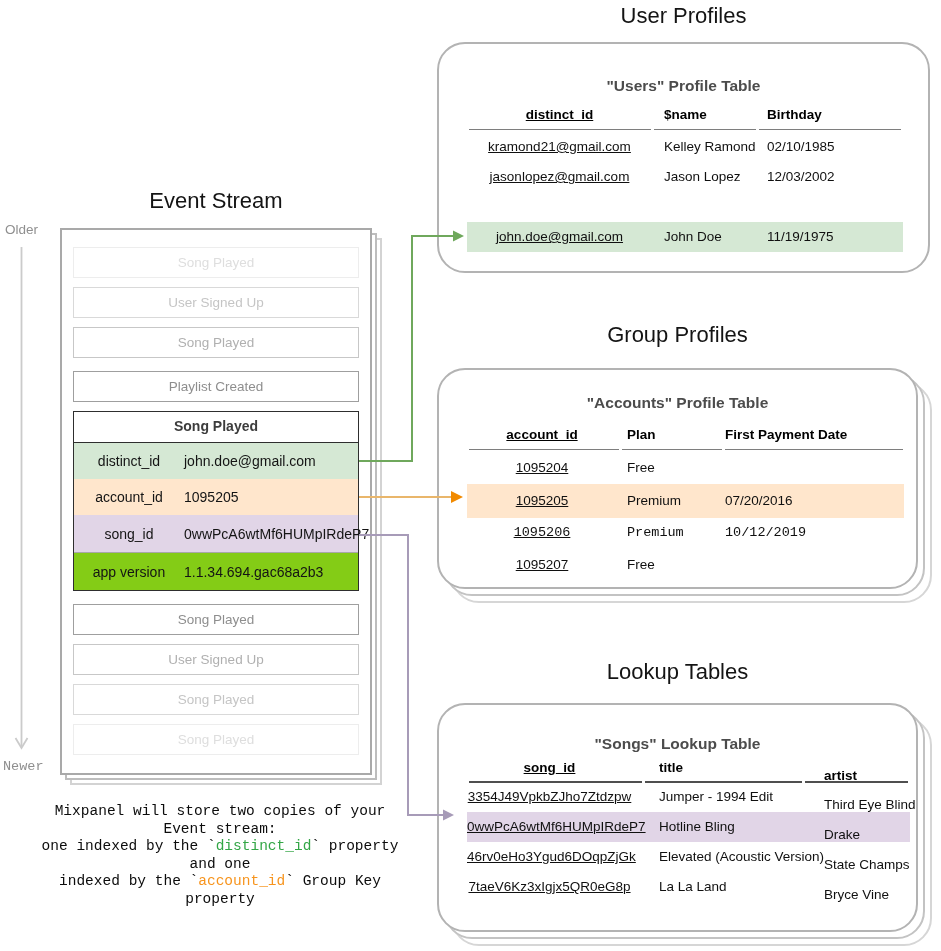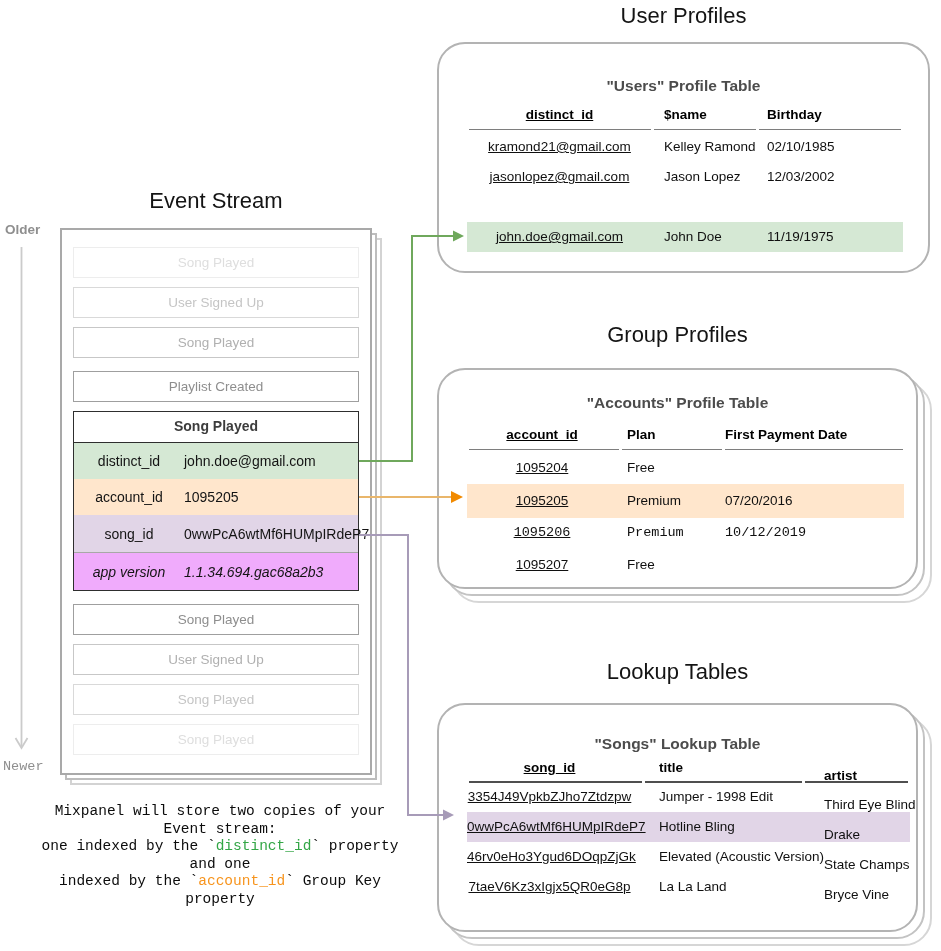--- a/index.html
+++ b/index.html
@@ -8,21 +8,21 @@
 
   
   .sec-title{position:absolute;font-size:22px;color:#141414;text-align:center;}
   .es-title{left:60px;width:312px;top:188px;}
   .up-title{left:437px;width:493px;top:3px;}
   .gp-title{left:437px;width:481px;top:322px;}
   .lt-title{left:437px;width:481px;top:659px;}
 
   
   .side-label{position:absolute;font-size:13.5px;color:#8f8f8f;}
-  .older{left:5px;top:222px;font-weight:bold;}
+  .older{left:5px;top:222px;}
   .newer{left:3px;top:759px;font-family:Liberation Mono, monospace;}
 
   
   .es-stack{position:absolute;width:312px;height:547px;background:#fff;box-sizing:border-box;}
   .es-s2{left:70px;top:238px;border:2px solid #d3d3d3;}
   .es-s1{left:65px;top:233px;border:2px solid #bdbdbd;}
   .es-main{position:absolute;left:60px;top:228px;width:312px;height:547px;background:#fff;border:2px solid #a9a9a9;box-sizing:border-box;}
 
   
   .event{position:absolute;left:73px;width:286px;height:31px;background:#fff;border:1px solid;box-sizing:border-box;
@@ -38,21 +38,21 @@
   .etable{position:absolute;left:73px;top:411px;width:286px;height:180px;background:#fff;
           border:1.5px solid #2e2e2e;box-sizing:border-box;}
   .et-header{height:31px;line-height:29px;text-align:center;font-weight:bold;font-size:14px;color:#3c3c3c;
              border-bottom:1.5px solid #2e2e2e;box-sizing:border-box;background:#fff;}
   .et-row{position:relative;font-size:14px;color:#141414;}
   .et-row .key{position:absolute;left:0;top:0;width:110px;height:100%;display:flex;align-items:center;justify-content:center;}
   .et-row .val{position:absolute;left:110px;top:0;right:2px;height:100%;display:flex;align-items:center;}
   .r-green{height:36px;background:#d5e8d4;}
   .r-orange{height:36px;background:#ffe6cc;}
   .r-purple{height:37px;background:#e1d5e7;}
-  .r-plain{height:38px;background:#f0abfc;border-top:1px solid #a8a8a8;box-sizing:border-box;font-style:italic;}
+  .r-plain{height:38px;background:#84cc16;border-top:1px solid #a8a8a8;box-sizing:border-box;}
 
   
   .caption{position:absolute;left:30px;top:803px;width:380px;text-align:center;font-size:14.5px;line-height:17.5px;color:#0c0c0c;}
   .caption .line{display:block;font-family:Liberation Mono, monospace;}
   .cap-green{color:#33a646;}
   .cap-orange{color:#f7941d;}
 
   
   .card{position:absolute;background:#fff;border:2px solid #b3b3b3;border-radius:28px;box-sizing:border-box;}
   .stack{position:absolute;background:#fff;border:2px solid #c3c3c3;border-radius:28px;box-sizing:border-box;}
@@ -225,21 +225,21 @@
     <div class="t-row t-head" style="top:48px;">
       <span class="s-c1 idcell">song_id</span>
       <span class="s-c2">title</span>
       <span class="s-c3">artist</span>
     </div>
     <div class="uline dark" style="top:76px;left:30px;width:173px;"></div>
     <div class="uline dark" style="top:76px;left:206px;width:157px;"></div>
     <div class="uline dark" style="top:76px;left:366px;width:103px;"></div>
     <div class="t-row" style="top:77px;">
       <span class="s-c1 idcell">3354J49VpkbZJho7Ztdzpw</span>
-      <span class="s-c2">Jumper - 1998 Edit</span>
+      <span class="s-c2">Jumper - 1994 Edit</span>
       <span class="s-c3">Third Eye Blind</span>
     </div>
     <div class="t-row" style="top:107px;">
       <span class="s-c1 idcell">0wwPcA6wtMf6HUMpIRdeP7</span>
       <span class="s-c2">Hotline Bling</span>
       <span class="s-c3">Drake</span>
     </div>
     <div class="t-row" style="top:137px;">
       <span class="s-c1 idcell">46rv0eHo3Ygud6DOqpZjGk</span>
       <span class="s-c2">Elevated (Acoustic Version)</span>

